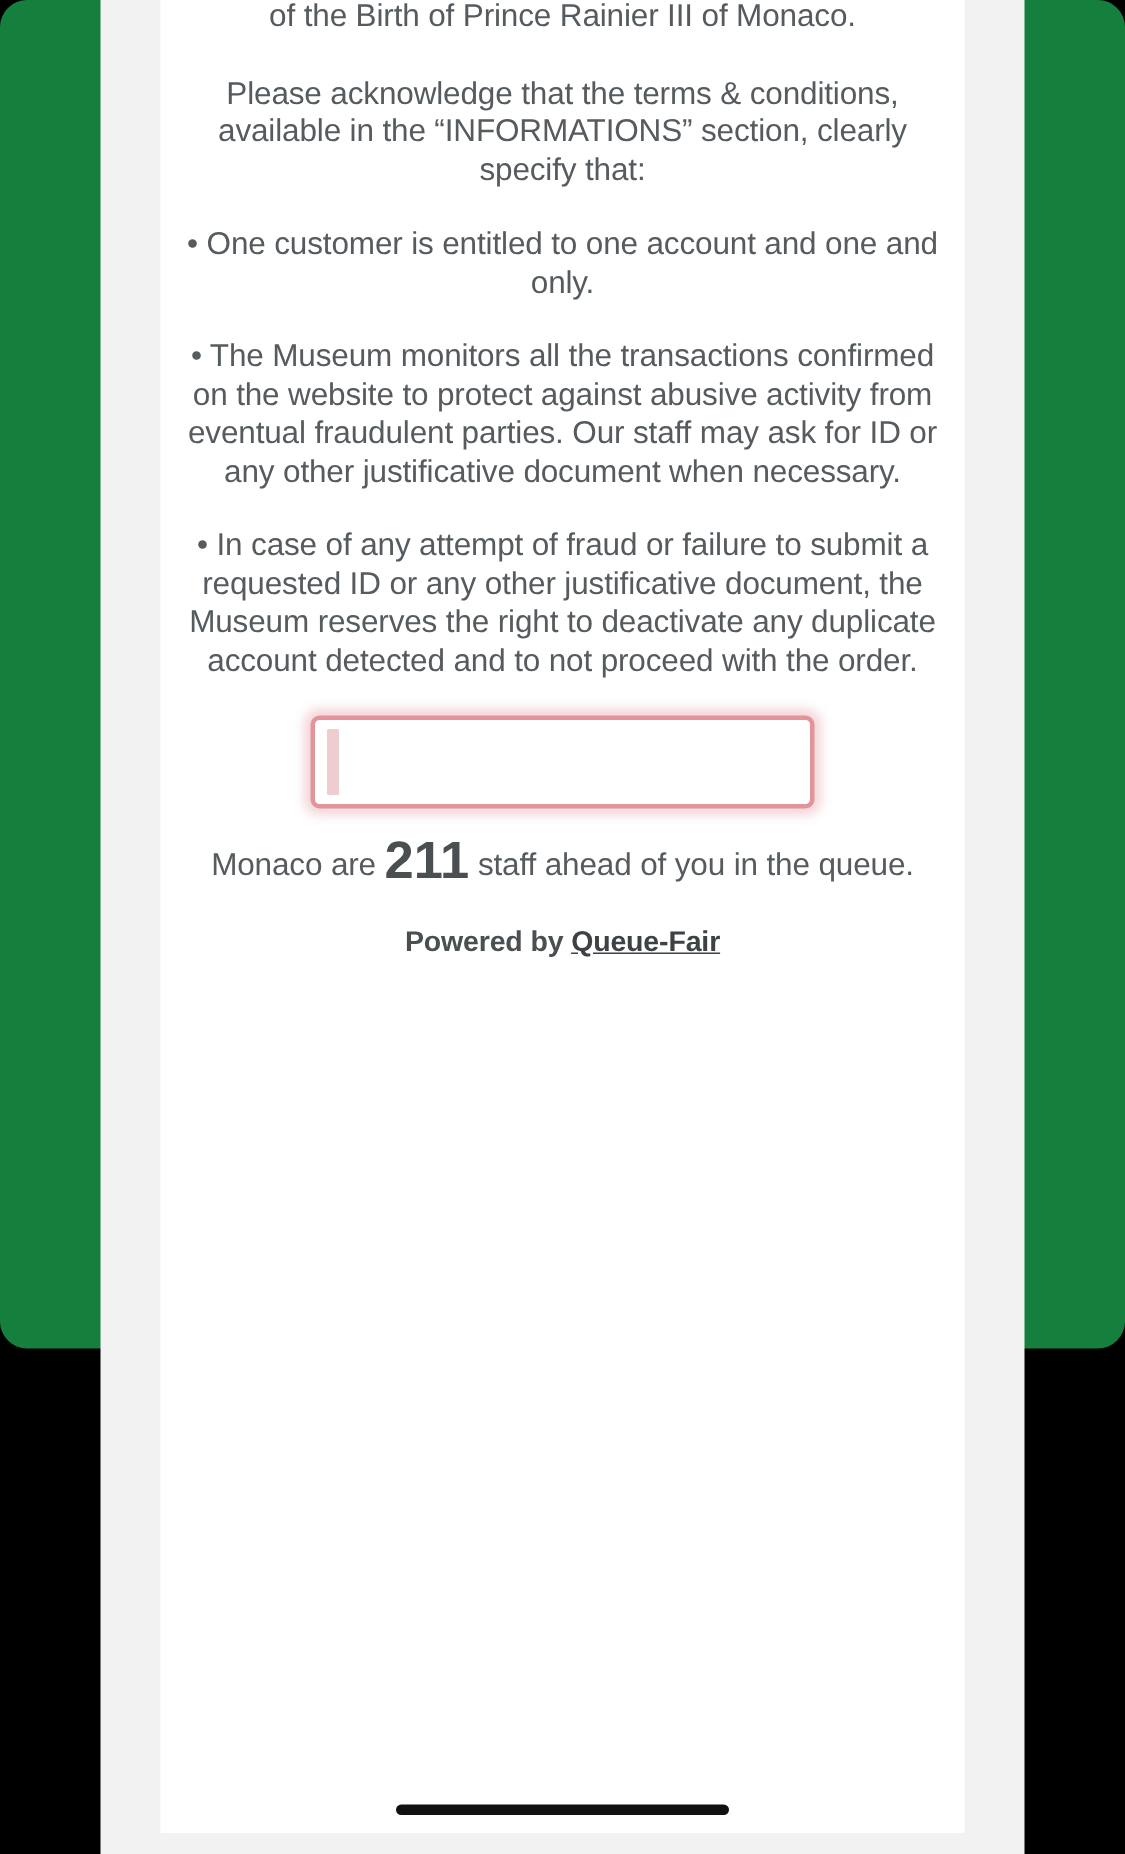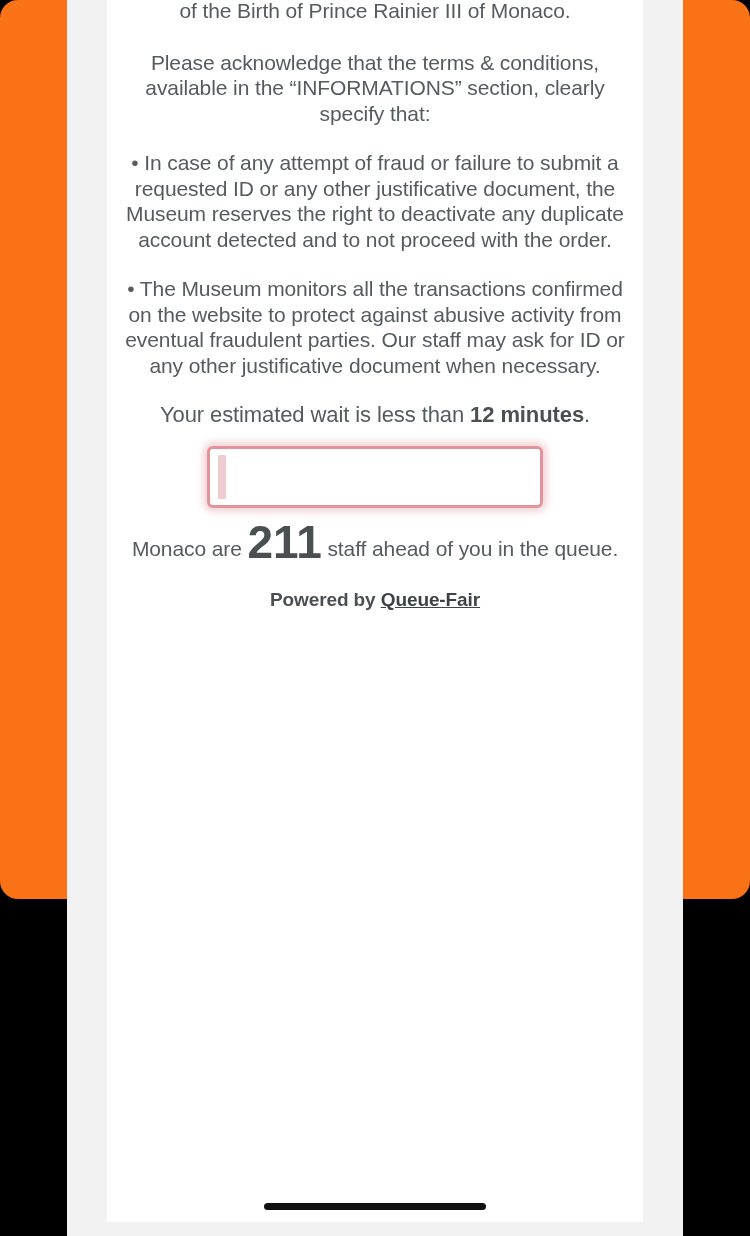--- a/index.html
+++ b/index.html
@@ -12,21 +12,21 @@
     height: 1236px;
     overflow: hidden;
     font-family: "Liberation Sans", sans-serif;
   }
   .phone-frame {
     position: absolute;
     left: 0;
     top: 0;
     width: 750px;
     height: 899px;
-    background: #f97316;
+    background: #15803d;
     border-radius: 18px;
   }
   .page-bg {
     position: absolute;
     left: 67px;
     top: 0;
     width: 616px;
     height: 1236px;
     background: #f2f2f2;
   }
@@ -99,21 +99,21 @@
     width: 8px;
     height: 44px;
     background: #efcccf;
     border-radius: 1px;
   }
   .queue-count-line {
     font-size: 21px;
     margin-bottom: 26px;
   }
   .queue-count-line .big-num {
-    font-size: 46px;
+    font-size: 35px;
     font-weight: bold;
     color: #4a4f52;
     vertical-align: -2px;
     letter-spacing: 0px;
   }
   .auto-update {
     font-size: 20.5px;
     line-height: 25.5px;
     margin-bottom: 30px;
   }
@@ -147,26 +147,26 @@
 
 <div class="phone-frame">
   <div class="page-bg"></div>
   <div class="page-card">
     <div class="content">
 
       <p class="first-line">of the Birth of Prince Rainier III of Monaco.</p>
 
       <p class="blk">Please acknowledge that the terms &amp; conditions, available in the “INFORMATIONS” section, clearly specify that:</p>
 
+      <p class="blk bullet">• One customer is entitled to one account and one and only.</p>
+      <p class="blk bullet">• The Museum monitors all the transactions confirmed on the website to protect against abusive activity from eventual fraudulent parties. Our staff may ask for ID or any other justificative document when necessary.</p>
       <p class="blk bullet">• In case of any attempt of fraud or failure to submit a requested ID or any other justificative document, the Museum reserves the right to deactivate any duplicate account detected and to not proceed with the order.</p>
-      <p class="blk bullet">• The Museum monitors all the transactions confirmed on the website to protect against abusive activity from eventual fraudulent parties. Our staff may ask for ID or any other justificative document when necessary.</p>
 
 
 
-      <p class="wait-line"><span>Your estimated wait is less than </span><span class="bold">12 minutes</span><span>.</span></p>
 
       <div class="progress-wrap">
         <div class="progress-outer">
           <div class="progress-bar"></div>
         </div>
       </div>
 
       <p class="queue-count-line"><span>Monaco are </span><span class="big-num">211</span><span> staff ahead of you in the queue.</span></p>
 
 

